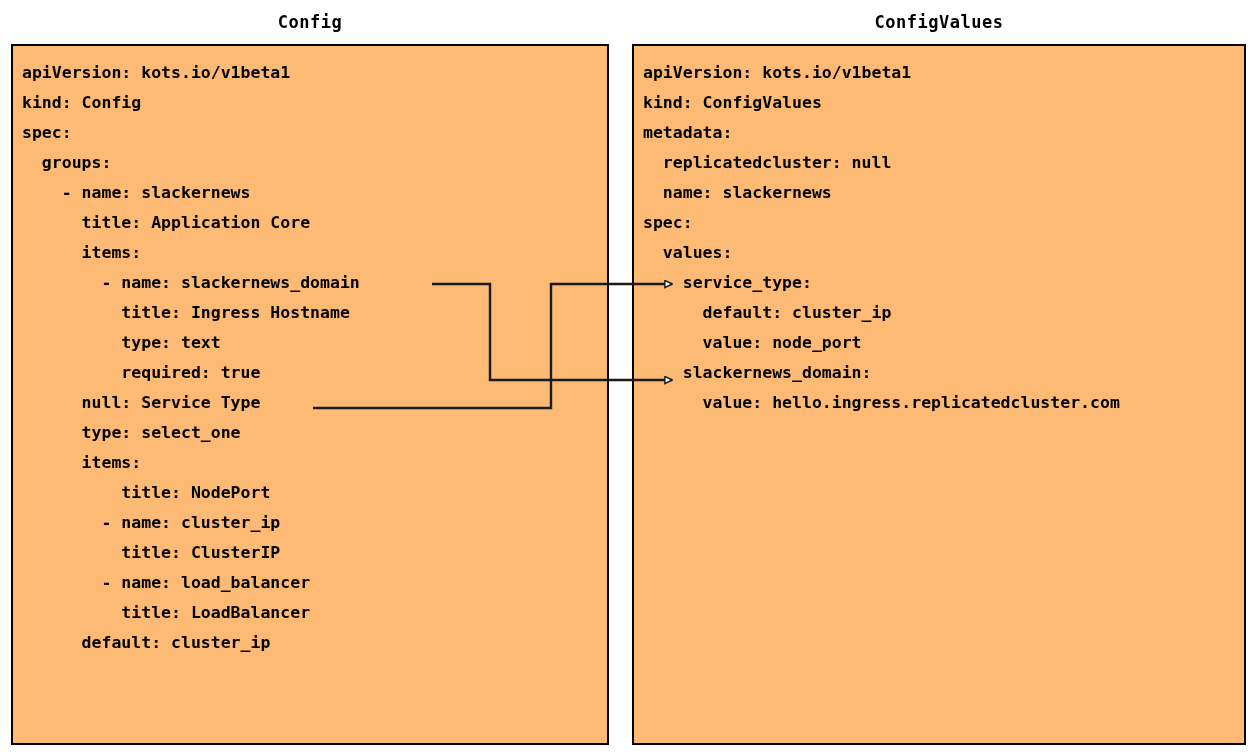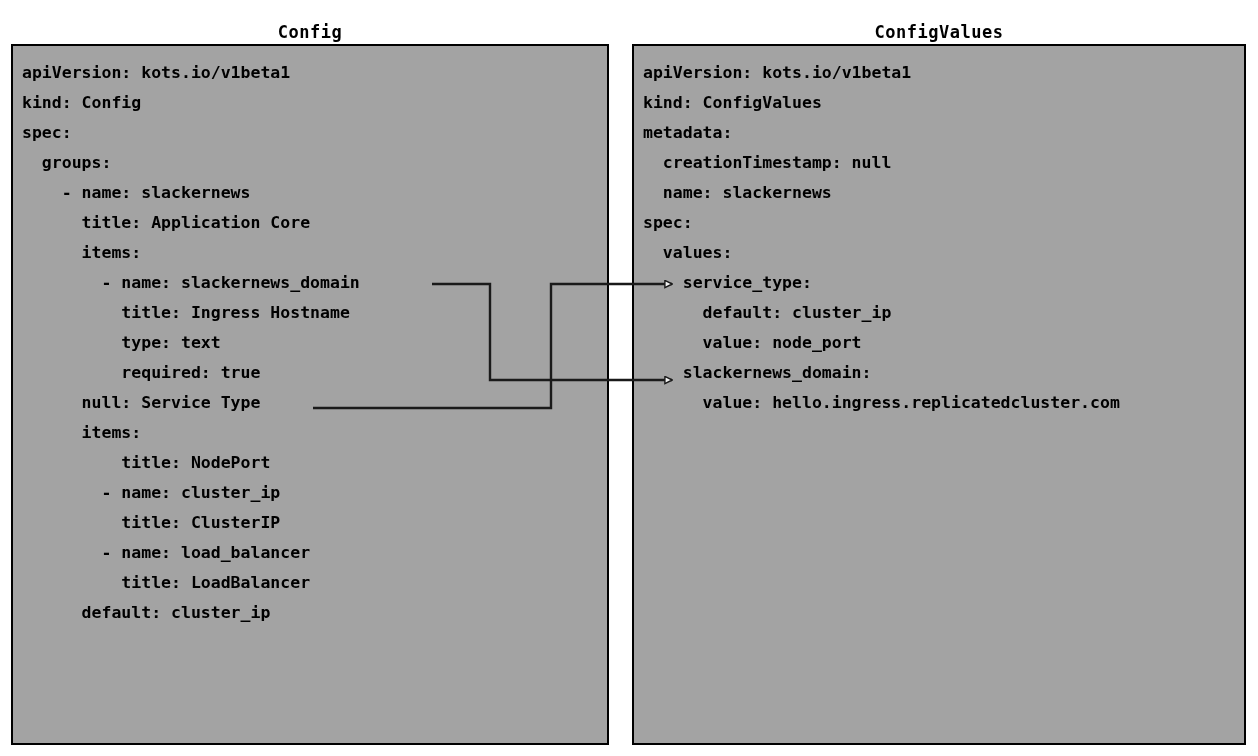--- a/index.html
+++ b/index.html
@@ -18,36 +18,36 @@
   }
 
   .stage {
     position: absolute;
     inset: 0;
   }
 
   
   .panel-title {
     position: absolute;
-    top: 22px;
+    top: 12px;
     font-family: "DejaVu Sans Mono", "Liberation Mono", monospace;
     font-size: 17px;
     font-weight: bold;
     letter-spacing: 0.5px;
     text-align: center;
     white-space: nowrap;
     color: #000000;
   }
   #title-config   { left: 11px;  width: 598px; }
   #title-values   { left: 632px; width: 614px; }
 
   
   .panel {
     position: absolute;
-    background: #a3a3a3;
+    background: #fdba74;
     border: 2px solid #000000;
     box-sizing: border-box;
     overflow: hidden;
   }
   #panel-config {
     left: 11px;
     top: 44px;
     width: 598px;
     height: 701px;
   }
@@ -102,38 +102,39 @@
         <div class="code-line">spec:</div>
         <div class="code-line">  groups:</div>
         <div class="code-line">    - name: slackernews</div>
         <div class="code-line">      title: Application Core</div>
         <div class="code-line">      items:</div>
         <div class="code-line">        - name: slackernews_domain</div>
         <div class="code-line">          title: Ingress Hostname</div>
         <div class="code-line">          type: text</div>
         <div class="code-line">          required: true</div>
         <div class="code-line">      null: Service Type</div>
+        <div class="code-line">      type: select_one</div>
         <div class="code-line">      items:</div>
         <div class="code-line">          title: NodePort</div>
         <div class="code-line">        - name: cluster_ip</div>
         <div class="code-line">          title: ClusterIP</div>
         <div class="code-line">        - name: load_balancer</div>
         <div class="code-line">          title: LoadBalancer</div>
         <div class="code-line">      default: cluster_ip</div>
       </div>
   </div>
 
   <div class="panel-title" id="title-values">ConfigValues</div>
 
   <div class="panel" id="panel-values">
     <div class="code-block" id="values-code">
         <div class="code-line">apiVersion: kots.io/v1beta1</div>
         <div class="code-line">kind: ConfigValues</div>
         <div class="code-line">metadata:</div>
-        <div class="code-line">  creationTimestamp: null</div>
+        <div class="code-line">  replicatedcluster: null</div>
         <div class="code-line">  name: slackernews</div>
         <div class="code-line">spec:</div>
         <div class="code-line">  values:</div>
         <div class="code-line">    service_type:</div>
         <div class="code-line">      default: cluster_ip</div>
         <div class="code-line">      value: node_port</div>
         <div class="code-line">    slackernews_domain:</div>
         <div class="code-line">      value: hello.ingress.replicatedcluster.com</div>
       </div>
   </div>

